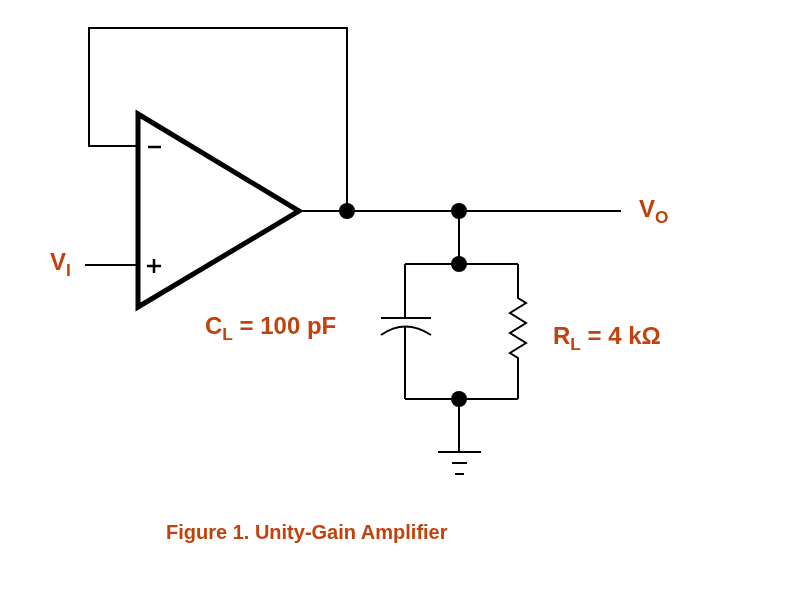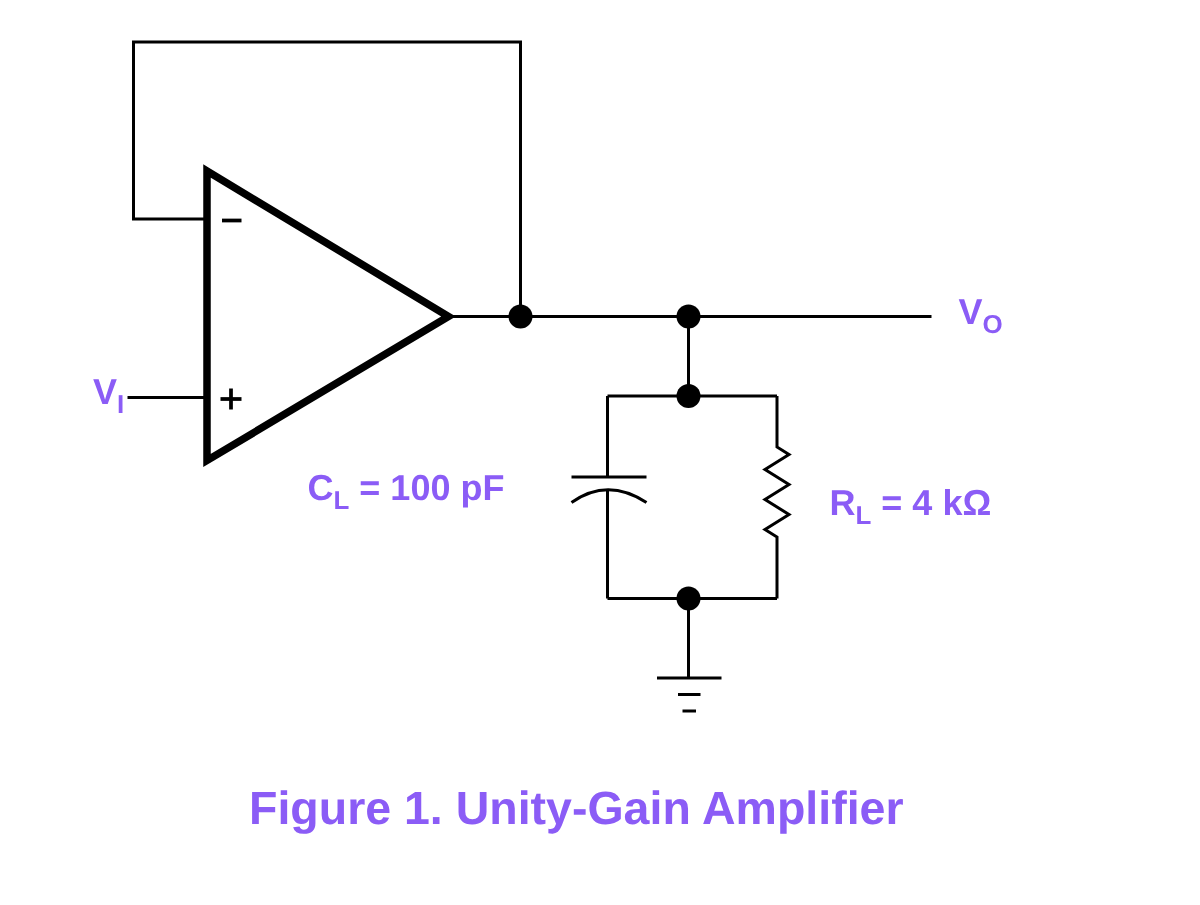--- a/index.html
+++ b/index.html
@@ -1,23 +1,23 @@
 <!DOCTYPE html>
 <html><head>
 <meta charset="utf-8">
 <style>
   html, body { margin: 0; padding: 0; background: #ffffff; }
   body { width: 800px; height: 603px; position: relative; overflow: hidden;
          font-family: "Liberation Sans", sans-serif; }
   svg { position: absolute; left: 0; top: 0; }
-  .lbl { position: absolute; font-weight: bold; color: #8b5cf6; white-space: nowrap;
+  .lbl { position: absolute; font-weight: bold; color: #c2410c; white-space: nowrap;
          font-family: "Liberation Sans", sans-serif; }
   .sub { font-size: 0.72em; position: relative; top: 0.32em; }
   .big { font-size: 24px; }
-  .caption { font-size: 31px; }
+  .caption { font-size: 20px; }
 </style>
 </head>
 <body>
 
 <svg width="800" height="603" viewBox="0 0 800 603">
 
   <polyline points="138,146 89,146 89,28 347,28 347,211" fill="none" stroke="#000" stroke-width="2"></polyline>
 
   <polygon points="138,114 299,211 138,307" fill="#fff" stroke="#000" stroke-width="5" stroke-linejoin="miter"></polygon>
 
@@ -49,21 +49,21 @@
     <line x1="455" y1="474" x2="464" y2="474" stroke="#000" stroke-width="2"></line>
   </g>
 
   <line x1="148" y1="147" x2="161" y2="147" stroke="#000" stroke-width="2.5"></line>
   <g>
     <line x1="147" y1="266" x2="161" y2="266" stroke="#000" stroke-width="2.5"></line>
     <line x1="154" y1="259" x2="154" y2="273" stroke="#000" stroke-width="2.5"></line>
   </g>
 </svg>
 
-<div class="lbl big" style="left:62px; top:248px;">
+<div class="lbl big" style="left:50px; top:248px;">
   <span>V</span><span class="sub">I</span>
 </div>
 
 <div class="lbl big" style="left:639px; top:195px;">
   <span>V</span><span class="sub">O</span>
 </div>
 
 <div class="lbl big" style="left:205px; top:312px;">
   <span>C</span><span class="sub">L</span><span> = 100 pF</span>
 </div>

